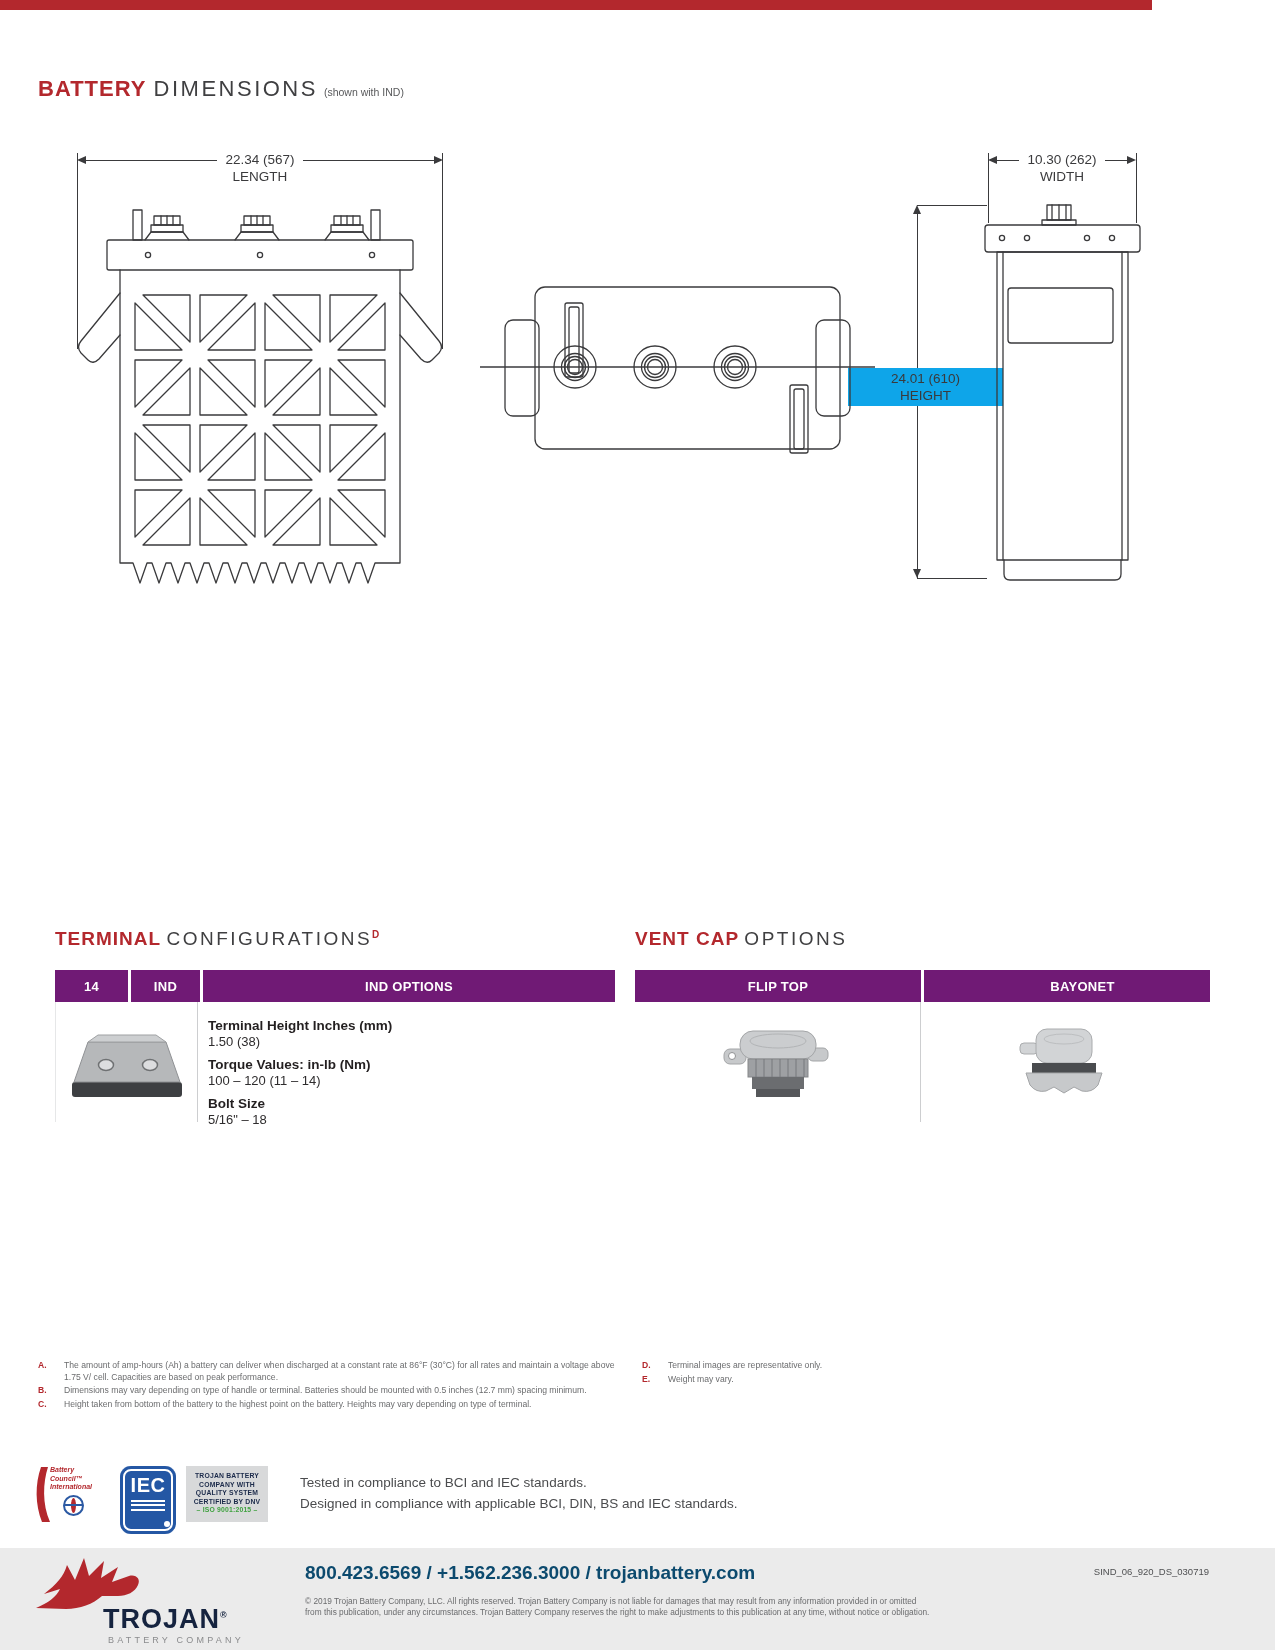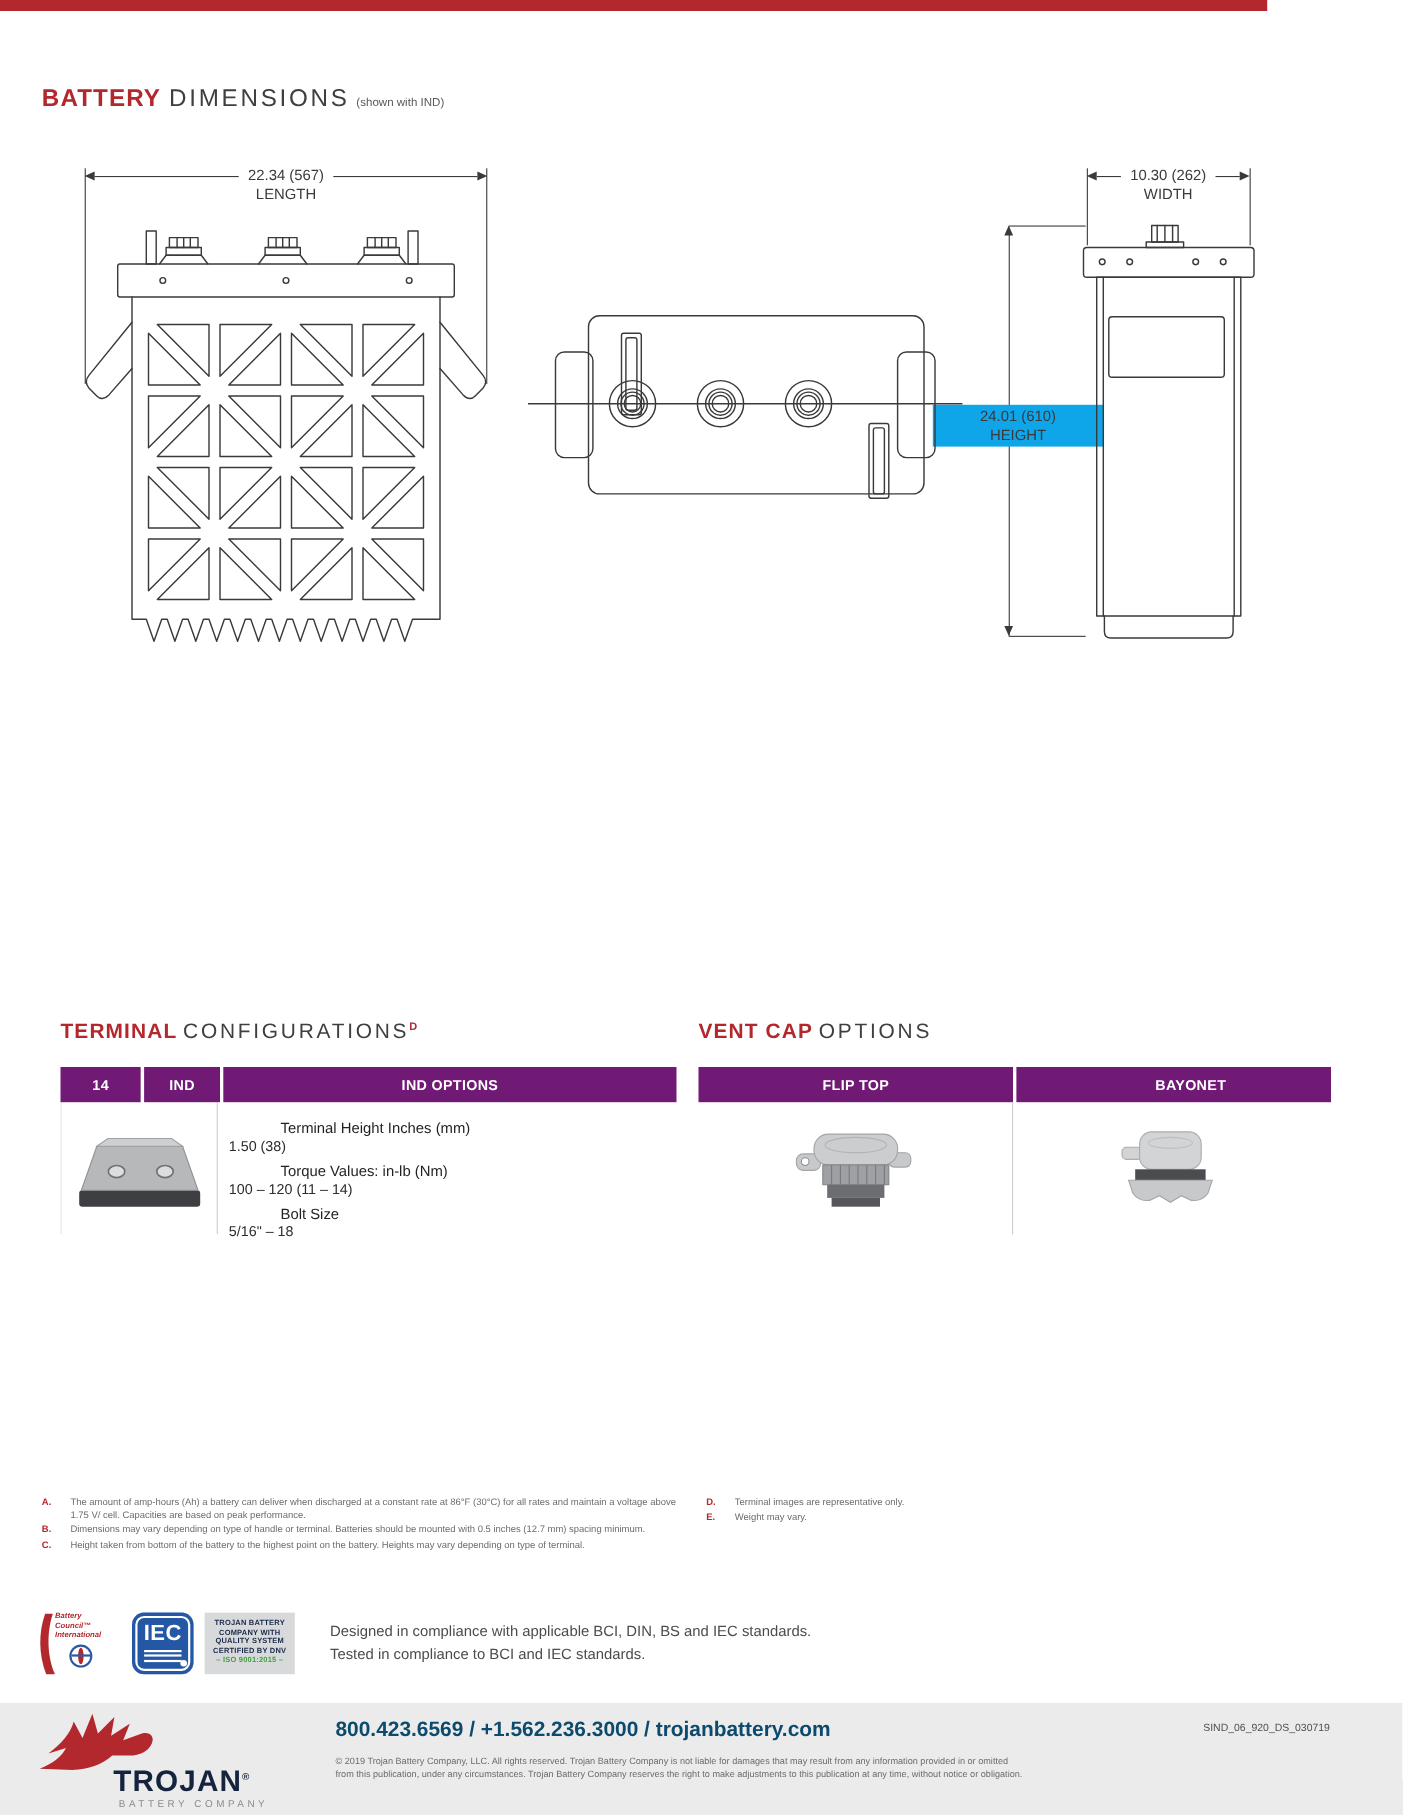--- a/index.html
+++ b/index.html
@@ -33,41 +33,41 @@
 
   
   .tbl { position:absolute; }
   .tbl-head { display:flex; height:32px; }
   .tbl-head .cell { background:#701a75; color:#ffffff; font-weight:bold; font-size:13px; display:flex; align-items:center; justify-content:center; letter-spacing:0.3px; }
   .gap { width:3px; background:#ffffff; }
   .tbl-body { display:flex; background:#ffffff; }
   .term-body { height:120px; border-left:1px solid #e6e7e8; }
   .term-img-cell { width:142px; border-right:1px solid #cdced0; display:flex; align-items:center; justify-content:center; }
   .term-spec-cell { flex:1; padding:16px 0 0 10px; }
-  .spec-label { font-weight:normal; font-size:13.5px; color:#231f20; line-height:16px;margin-left:47px; }
+  .spec-label { font-weight:bold; font-size:13.5px; color:#231f20; line-height:16px; }
   .spec-value { font-size:13px; color:#2e2c2d; line-height:16px; margin-bottom:7px; }
   .vent-body { height:120px; }
   .vent-cell { width:286px; display:flex; align-items:center; justify-content:center; }
   .vent-cell.first { border-right:1px solid #cdced0; }
 
   
   .notes { position:absolute; }
   .note-row { display:flex; margin-bottom:2px; }
   .note-letter { width:26px; flex:0 0 26px; color:#B3282D; font-weight:bold; font-size:8.6px; line-height:11.5px; }
   .note-text { color:#6b6c6e; font-size:8.6px; line-height:11.5px; }
 
   
   .bci { position:absolute; left:33px; top:1466px; width:74px; height:57px; background:#ffffff; }
   .bci-swoosh { position:absolute; left:0; top:0; }
   .bci-line { margin-left:17px; color:#B3282D; font-weight:bold; font-style:italic; font-size:7px; line-height:8.5px; }
   .globe { width:21px; height:21px; border-radius:50%; border:2px solid #2B59A3; margin:3px 0 0 30px; position:relative; }
   .globe::before { content:""; position:absolute; left:6px; top:1px; width:5px; height:15px; background:#B3282D; border-radius:50%; }
   .globe::after { content:""; position:absolute; left:0; top:7px; width:17px; height:2px; background:#2B59A3; }
 
-  .iec { position:absolute; left:120px; top:1466px; width:56px; height:56px; background:#2457A4; border-radius:11px; box-shadow: inset 0 0 0 3px #2457A4, inset 0 0 0 5px #ffffff; text-align:center; }
+  .iec { position:absolute; left:120px; top:1466px; width:56px; height:68px; background:#2457A4; border-radius:11px; box-shadow: inset 0 0 0 3px #2457A4, inset 0 0 0 5px #ffffff; text-align:center; }
   .iec-text { color:#ffffff; font-weight:bold; font-size:20px; margin-top:8px; letter-spacing:0.5px; }
   .iec-bar { width:34px; height:2px; background:#ffffff; margin:2.5px auto 0 auto; }
   .iec-dot { position:absolute; width:6px; height:6px; border-radius:50%; background:#ffffff; right:6px; bottom:7px; }
 
   .quality { position:absolute; left:186px; top:1466px; width:82px; height:56px; background:#d8d9da; text-align:center; padding-top:6px; }
   .q-line { color:#1B2A4A; font-weight:bold; font-size:6.8px; line-height:8.6px; letter-spacing:0.2px; }
   .q-line.green { color:#3FA13F; }
 
   .compliance { position:absolute; left:300px; top:1472px; font-size:13.5px; color:#4b4c4e; line-height:21px; }
 
@@ -359,22 +359,22 @@
 
   <div class="quality">
     <div class="q-line">TROJAN BATTERY</div>
     <div class="q-line">COMPANY WITH</div>
     <div class="q-line">QUALITY SYSTEM</div>
     <div class="q-line">CERTIFIED BY DNV</div>
     <div class="q-line green">– ISO 9001:2015 –</div>
   </div>
 
   <div class="compliance">
+    <div>Tested in compliance to BCI and IEC standards.</div>
     <div>Designed in compliance with applicable BCI, DIN, BS and IEC standards.</div>
-    <div>Tested in compliance to BCI and IEC standards.</div>
   </div>
 
   <div class="footer">
     <svg class="pegasus" width="120" height="55" viewBox="0 0 120 55">
       <path d="M4,52 C16,47 24,41 28,33 L12,38 C24,29 32,20 35,9 L43,24 L52,2 L57,20 L72,5 L69,22 L86,11 L80,26 L97,20 C104,18 109,23 106,29 C103,36 95,40 86,40 L70,40 C61,48 48,53 34,53 Z" fill="#B3282D"></path>
     </svg>
     <div class="trojan-name"><span>TROJAN</span><span class="trojan-reg">®</span></div>
     <div class="trojan-sub">BATTERY COMPANY</div>
     <div class="contact">800.423.6569 / +1.562.236.3000 / trojanbattery.com</div>
     <div class="copyright">

